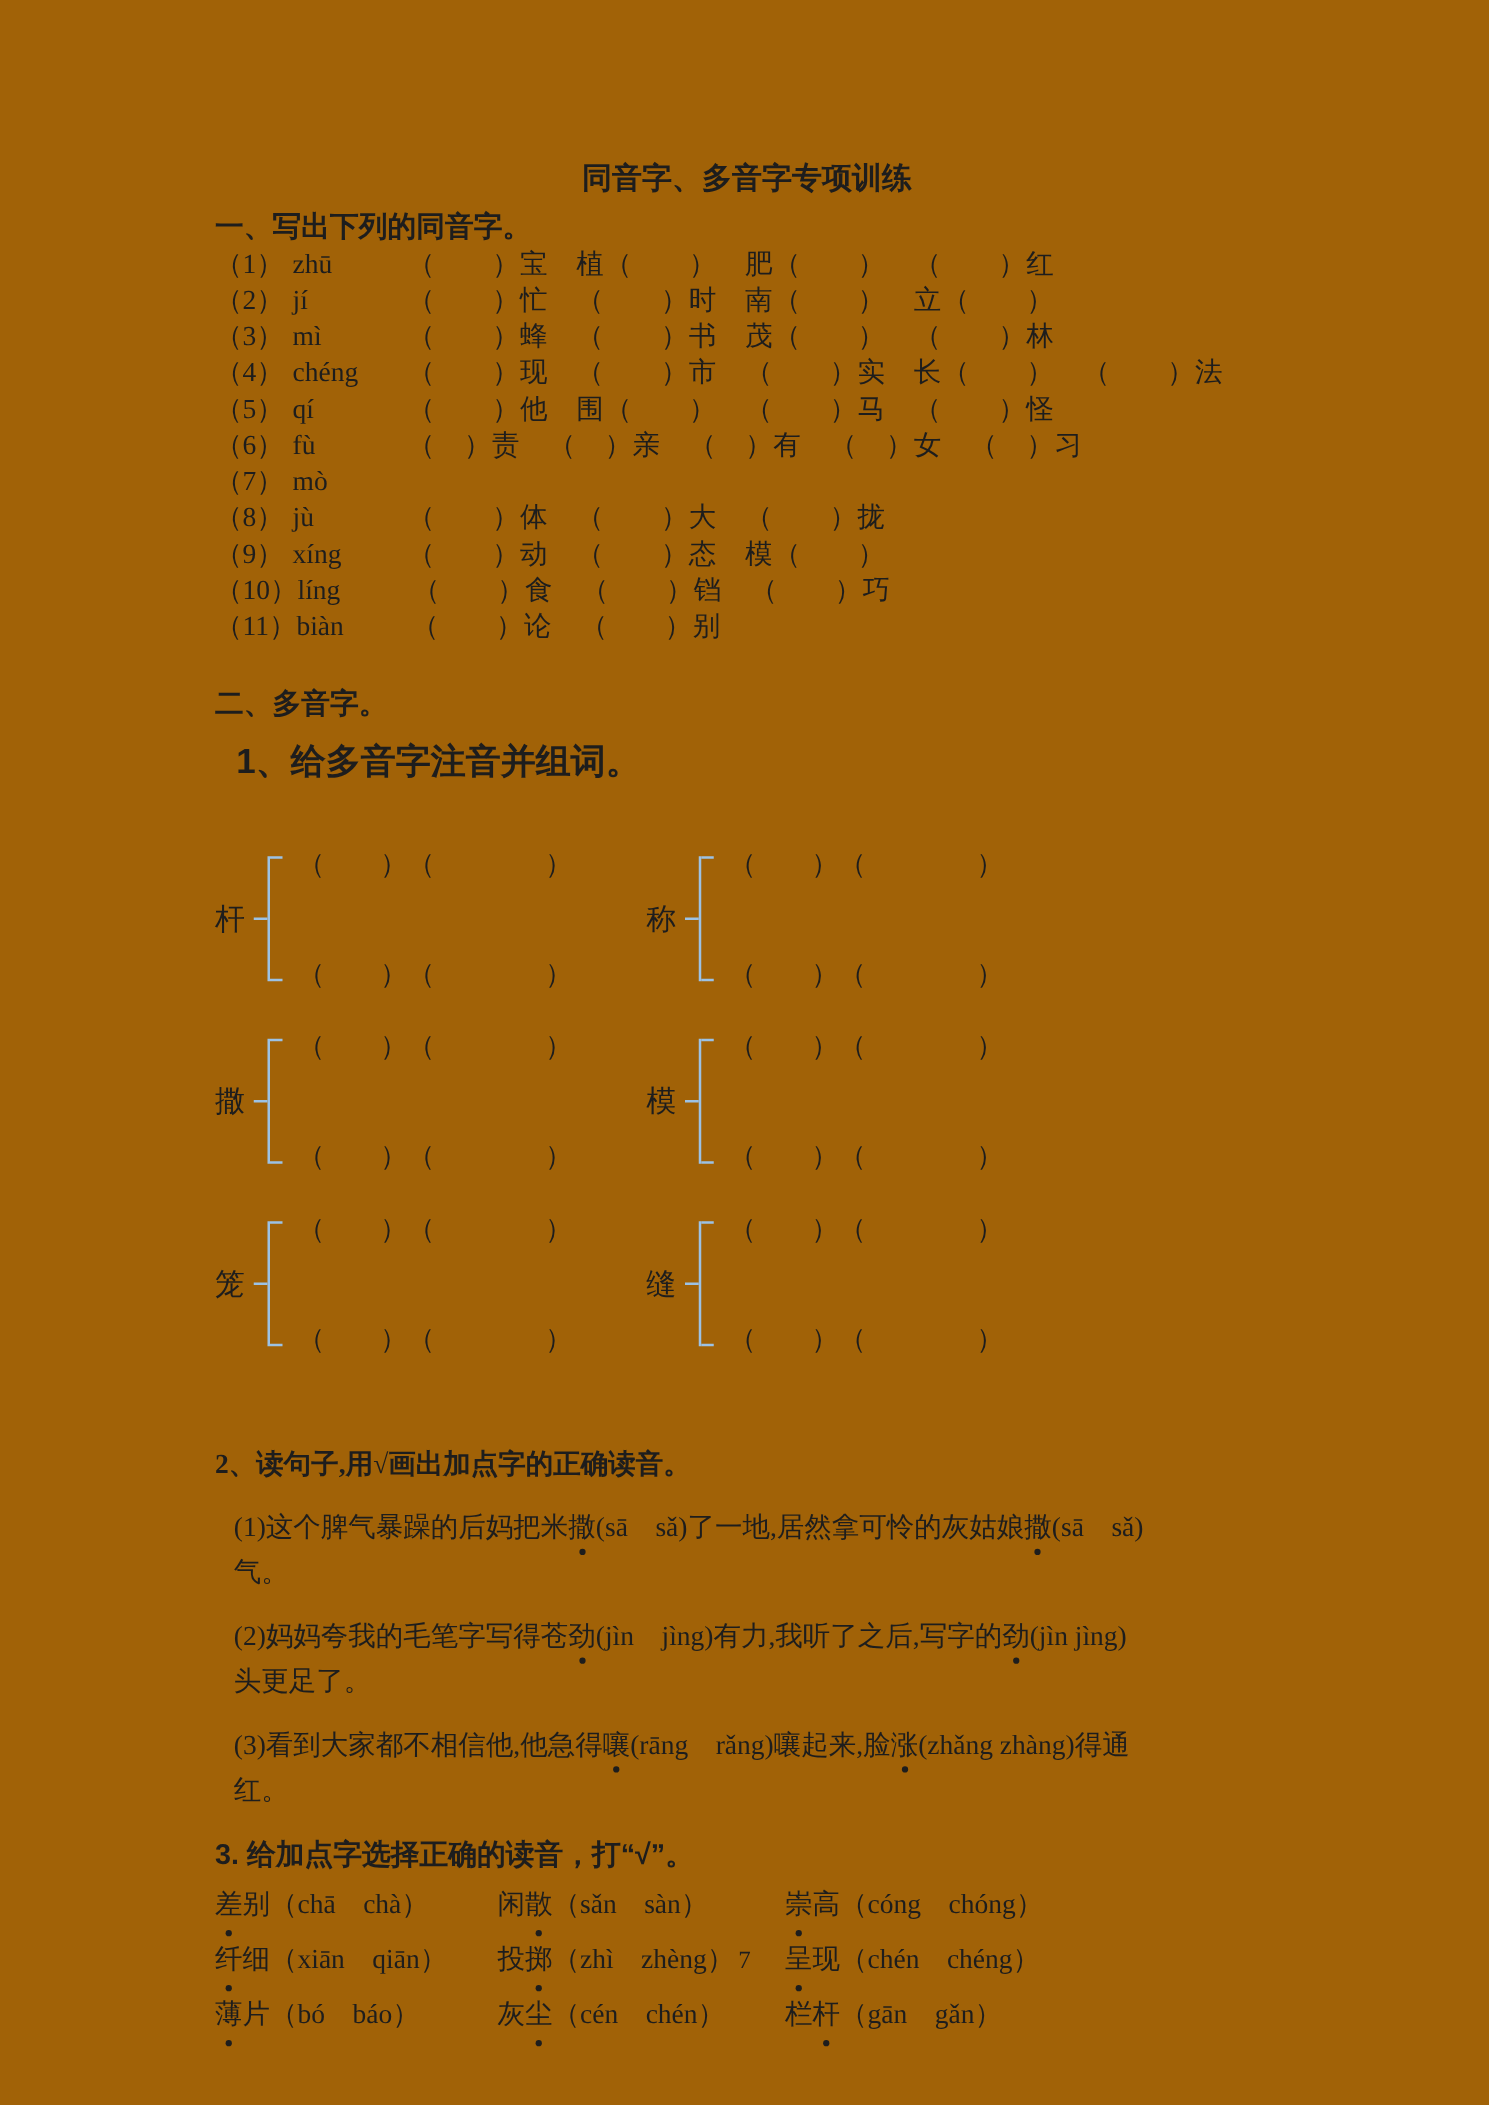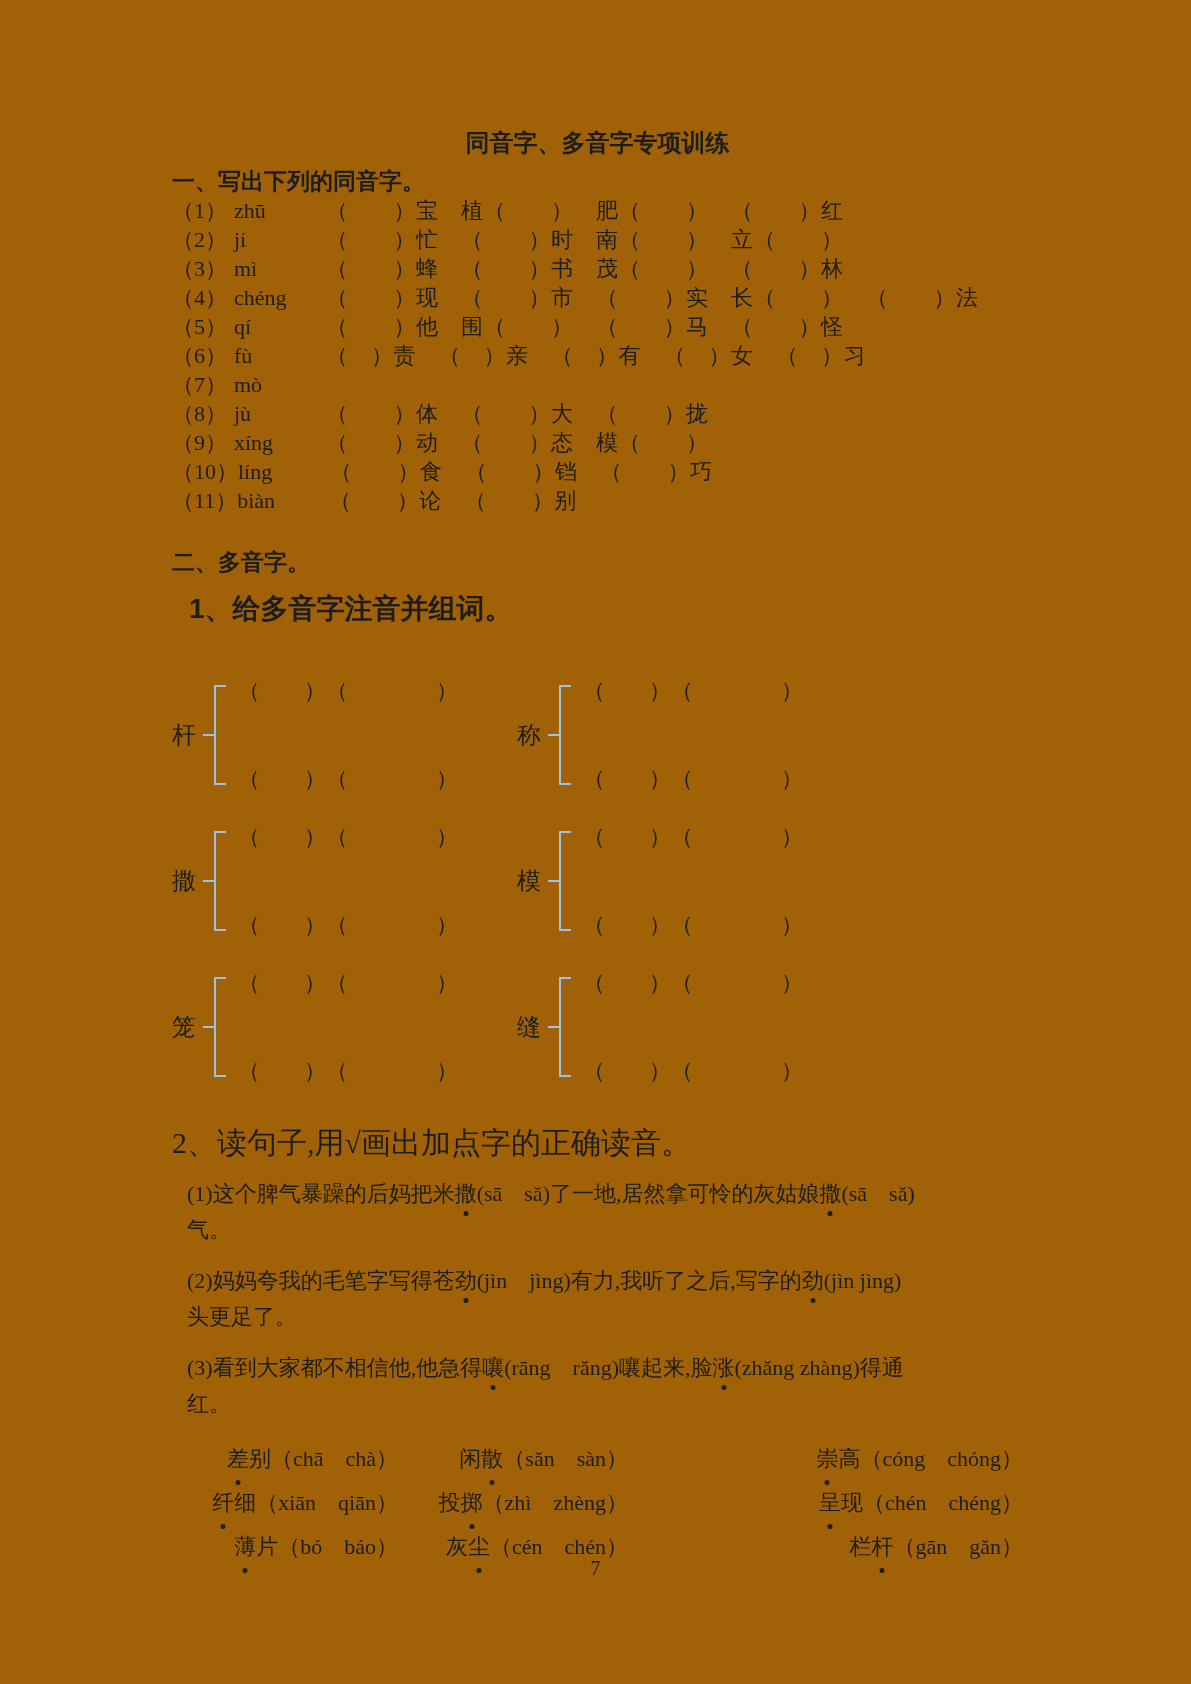--- a/index.html
+++ b/index.html
@@ -27,21 +27,21 @@
   .s1-heading{margin:0;font-size:23px;line-height:30px;}
   .s1-items{font-size:22px;}
   .s1-item{display:flex;line-height:29px;white-space:nowrap;}
   .s1-num{min-width:62px;}
   .s1-py{min-width:92px;}
   .s1-blanks{letter-spacing:0.5px;}
 
   
   .s2-heading{margin:32px 0 0 0;font-size:23px;line-height:30px;}
   .sub1-heading{margin:17px;font-size:28px;line-height:30px;}
-  .sub2-heading{margin:48px 0 0 0;font-size:30px;line-height:36px;font-weight:normal;}
+  .sub2-heading{margin:76px 0 0 0;font-size:22px;line-height:36px;font-weight:bold;}
   .sub3-heading{margin:14px 0 0 0;font-size:23px;line-height:36px;}
 
   
   .mgrid{
     display:grid;
     grid-template-columns:345px auto;
     row-gap:46px;
     margin-top:61px;
   }
   .mgroup{display:flex;align-items:center;height:100px;}
@@ -74,21 +74,21 @@
     background:#1d1d1d;
   }
 
   
   .s3-grid{
     display:grid;
     grid-template-columns:226px 230px auto;
     font-size:22px;line-height:44px;
     margin-top:0;
   }
-  .s3-word{white-space:nowrap;text-align:right;}
+  .s3-word{white-space:nowrap;}
 
   
   .pageno{
     position:absolute;left:0;right:0;top:1556px;
     text-align:center;font-size:20px;line-height:24px;
   }
 </style>
 </head>
 <body>
 
@@ -243,20 +243,21 @@
     <h3 class="sub2-heading">2、读句子,用√画出加点字的正确读音。</h3>
     <div class="sentences">
 
         <p class="sentence"><span>(1)这个脾气暴躁的后妈把米</span><span class="dotted">撒</span><span>(sā　sǎ)了一地,居然拿可怜的灰姑娘</span><span class="dotted">撒</span><span>(sā　sǎ)气。</span></p>
 
         <p class="sentence"><span>(2)妈妈夸我的毛笔字写得苍</span><span class="dotted">劲</span><span>(jìn　jìng)有力,我听了之后,写字的</span><span class="dotted">劲</span><span>(jìn jìng)头更足了。</span></p>
 
         <p class="sentence"><span>(3)看到大家都不相信他,他急得</span><span class="dotted">嚷</span><span>(rāng　rǎng)嚷起来,脸</span><span class="dotted">涨</span><span>(zhǎng zhàng)得通红。</span></p>
       </div>
 
+    <h3 class="sub3-heading bold-head">3. 给加点字选择正确的读音，打“√”。</h3>
     <div class="s3-grid">
 
         <div class="s3-word"><span class="dotted">差</span><span>别（chā　chà）</span></div>
 
         <div class="s3-word"><span>闲</span><span class="dotted">散</span><span>（sǎn　sàn）</span></div>
 
         <div class="s3-word"><span class="dotted">崇</span><span>高（cóng　chóng）</span></div>
 
         <div class="s3-word"><span class="dotted">纤</span><span>细（xiān　qiān）</span></div>
 

